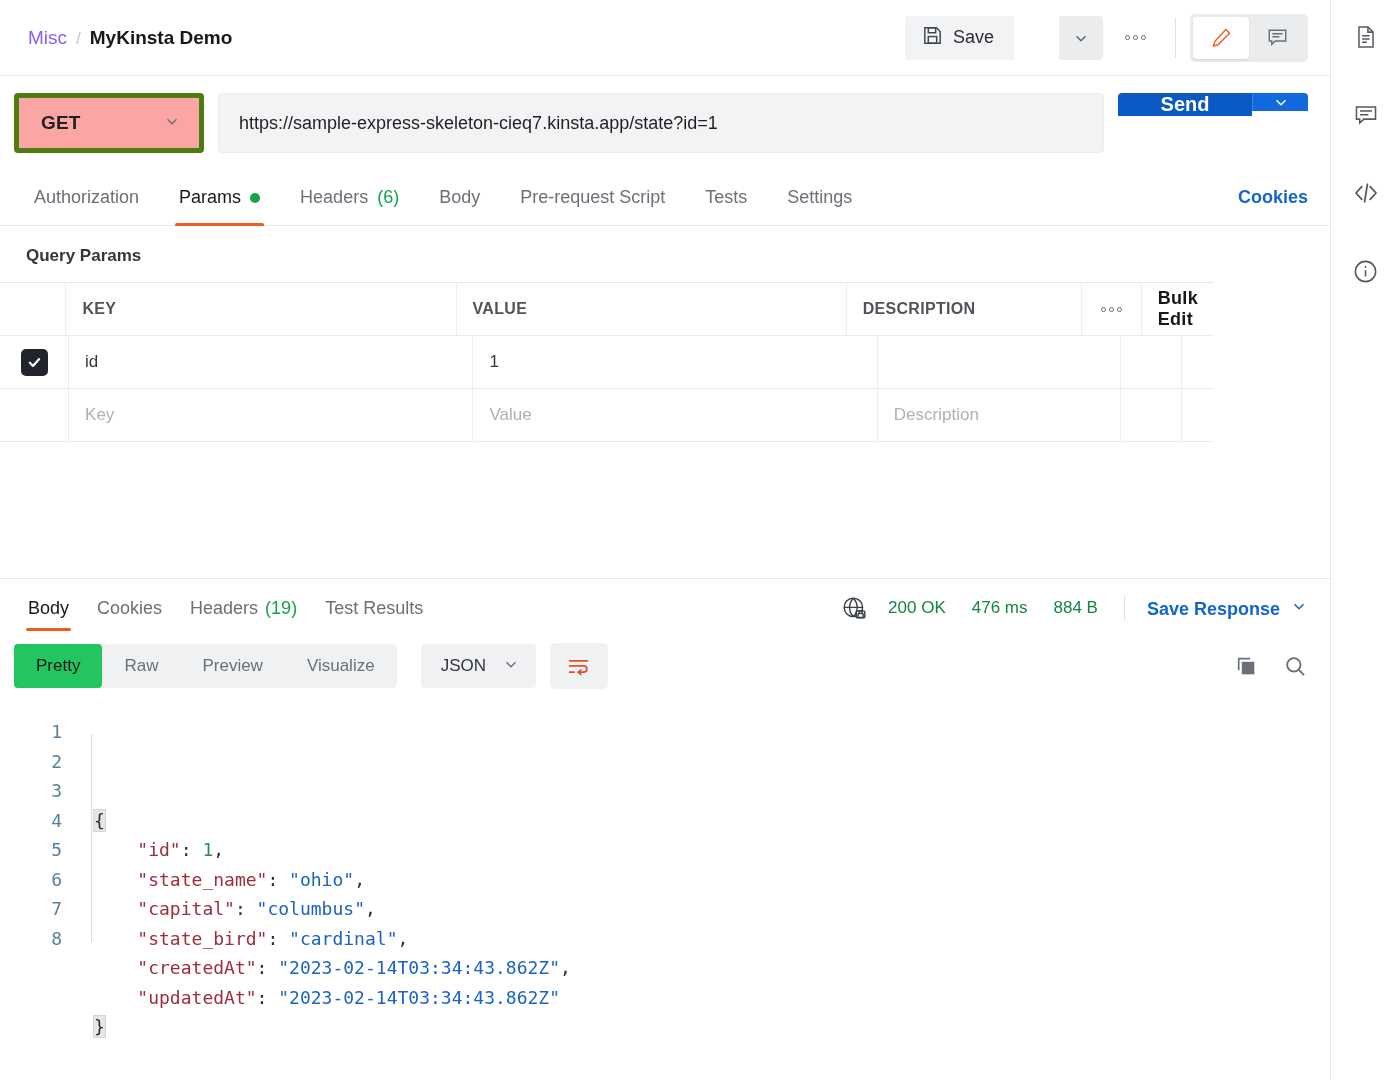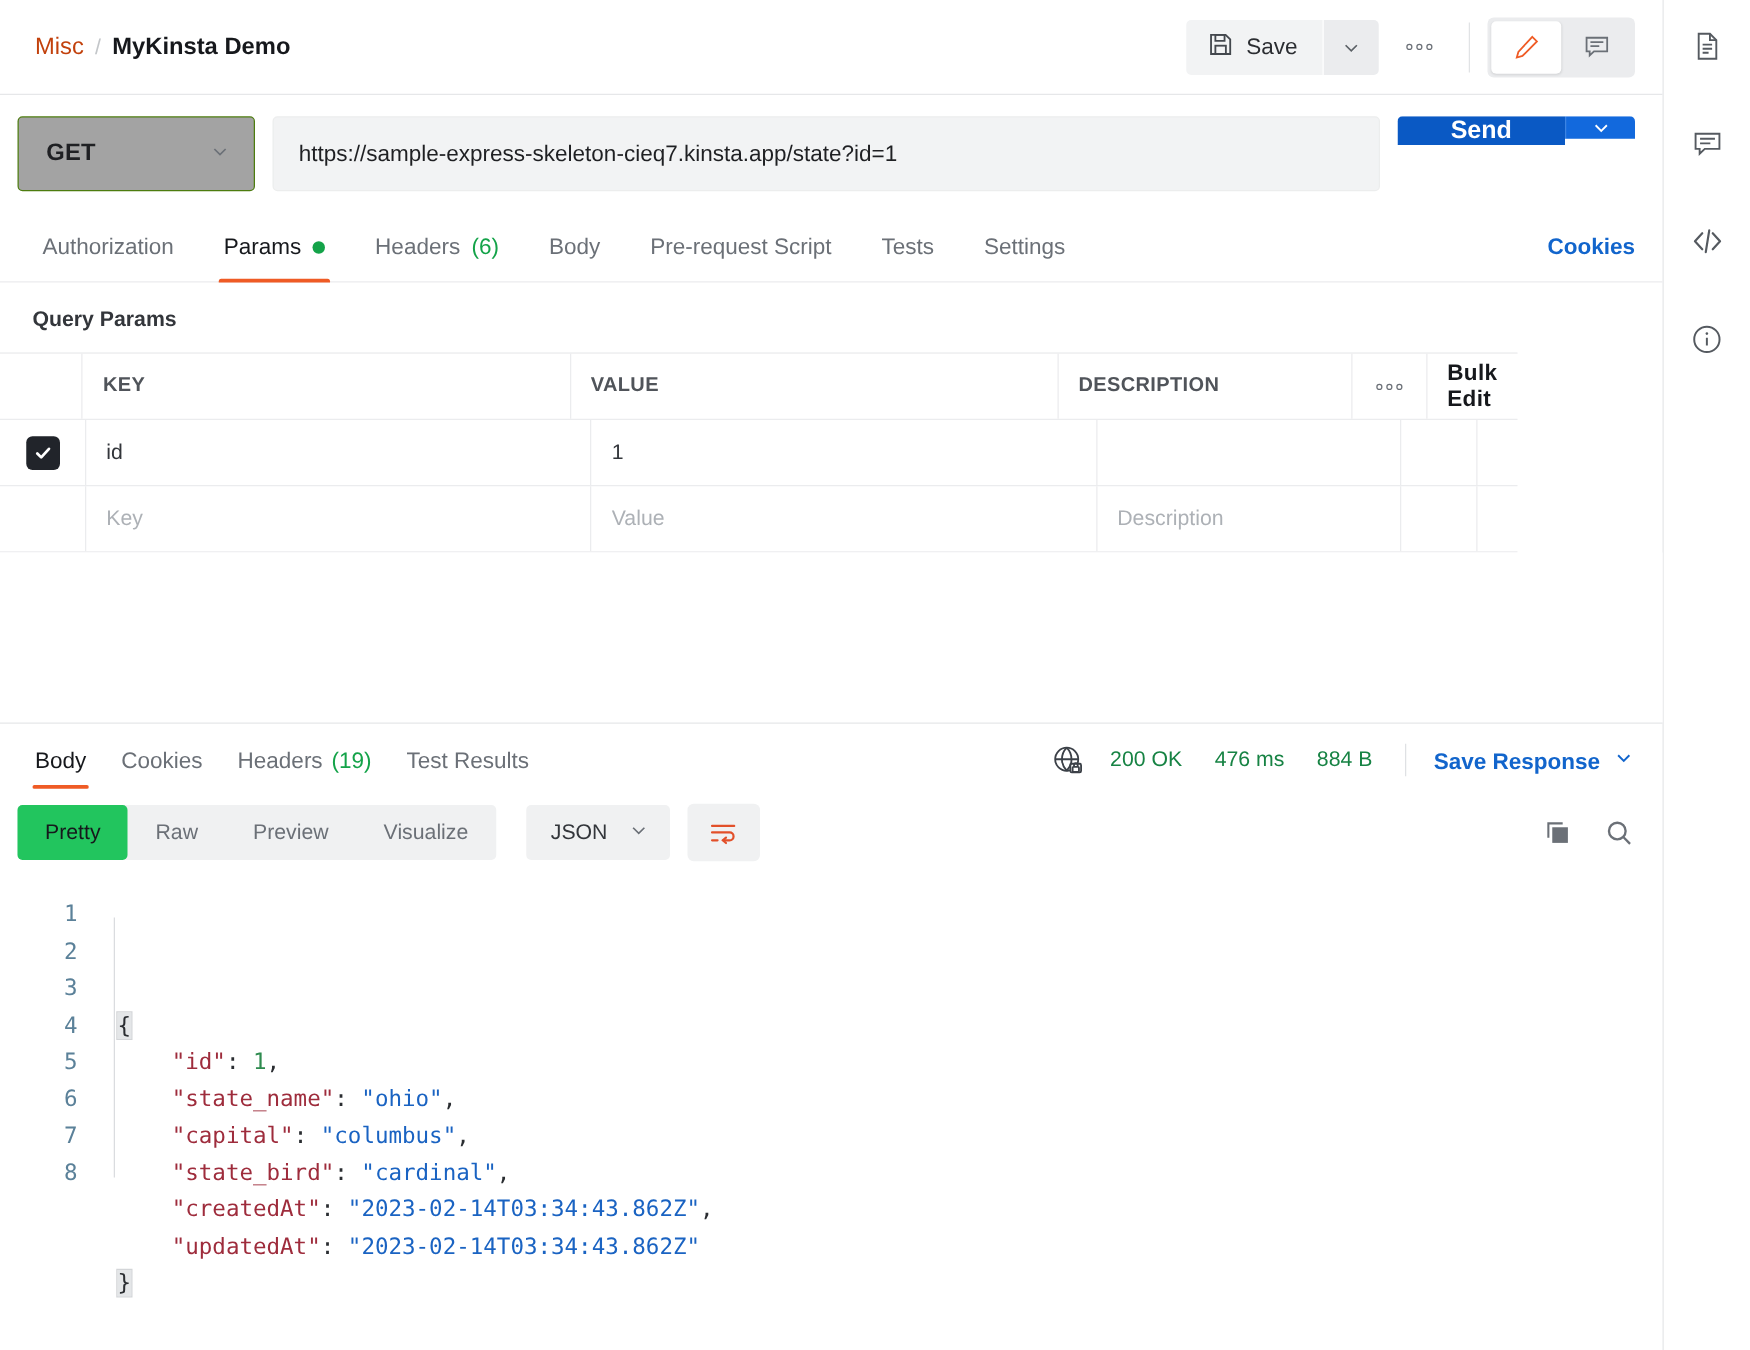--- a/index.html
+++ b/index.html
@@ -22,25 +22,25 @@
     color: #555a60; border-radius: 4px; cursor: pointer;
   }
   .rail-icon svg { display: block; }
 
   
   .header {
     height: 76px; border-bottom: 1px solid #e6e7e9;
     display: flex; align-items: center; padding: 0 22px 0 28px;
   }
   .breadcrumb { display: flex; align-items: baseline; gap: 9px; font-size: 19px; }
-  .crumb-parent { color: #c2410c; }
+  .crumb-parent { color: #8b5cf6; }
   .crumb-sep { color: #c3c6c9; font-size: 17px; }
   .crumb-current { color: #16181c; font-weight: 700; }
   .header-right { margin-left: auto; display: flex; align-items: center; gap: 0; }
-  .save-group { display: flex; align-items: stretch; height: 44px; }
+  .save-group { display: flex; align-items: stretch; height: 44px; gap: 44px; }
   .save-btn {
     display: flex; align-items: center; gap: 10px;
     background: #f2f3f4; border: none; border-radius: 4px 0 0 4px;
     padding: 0 20px 0 17px; font-size: 18px; color: #2b2d31; font-weight: 400;
     cursor: pointer; font-family: "Liberation Sans", sans-serif;
   }
   .save-caret {
     width: 44px; background: #ebecee; border: none; border-radius: 0 4px 4px 0;
     display: flex; align-items: center; justify-content: center; cursor: pointer;
     margin-left: 1px; color: #5b6066;
@@ -57,21 +57,21 @@
   }
   .tgl {
     width: 56px; height: 42px; display: flex; align-items: center; justify-content: center;
     border-radius: 4px; cursor: pointer; color: #6b7077;
   }
   .tgl.active { background: #ffffff; color: #ef5b25; box-shadow: 0 1px 2px rgba(0,0,0,.10); }
 
   
   .urlbar { display: flex; align-items: center; gap: 14px; padding: 17px 22px 17px 14px; }
   .method-select {
-    width: 190px; height: 60px; background: #a3a3a3; border: 1px solid #4d7c0f; border-radius: 4px;
+    width: 190px; height: 60px; background: #fca5a5; border: 5px solid #4d7c0f; border-radius: 4px;
     display: flex; align-items: center; padding: 0 18px 0 22px; cursor: pointer;
   }
   .method-label { font-size: 19px; font-weight: 700; color: #1f2023; letter-spacing: .2px; }
   .method-caret { margin-left: auto; color: #6b7077; }
   .url-input {
     flex: 1; height: 60px; background: #f2f3f4; border: 1px solid #eceded; border-radius: 4px;
     display: flex; align-items: center; padding: 0 20px; overflow: hidden;
   }
   .url-text { font-size: 18px; color: #1f2023; white-space: nowrap; }
   .send-group { display: flex; align-items: flex-start; height: 60px; border-radius: 4px; overflow: hidden; }

